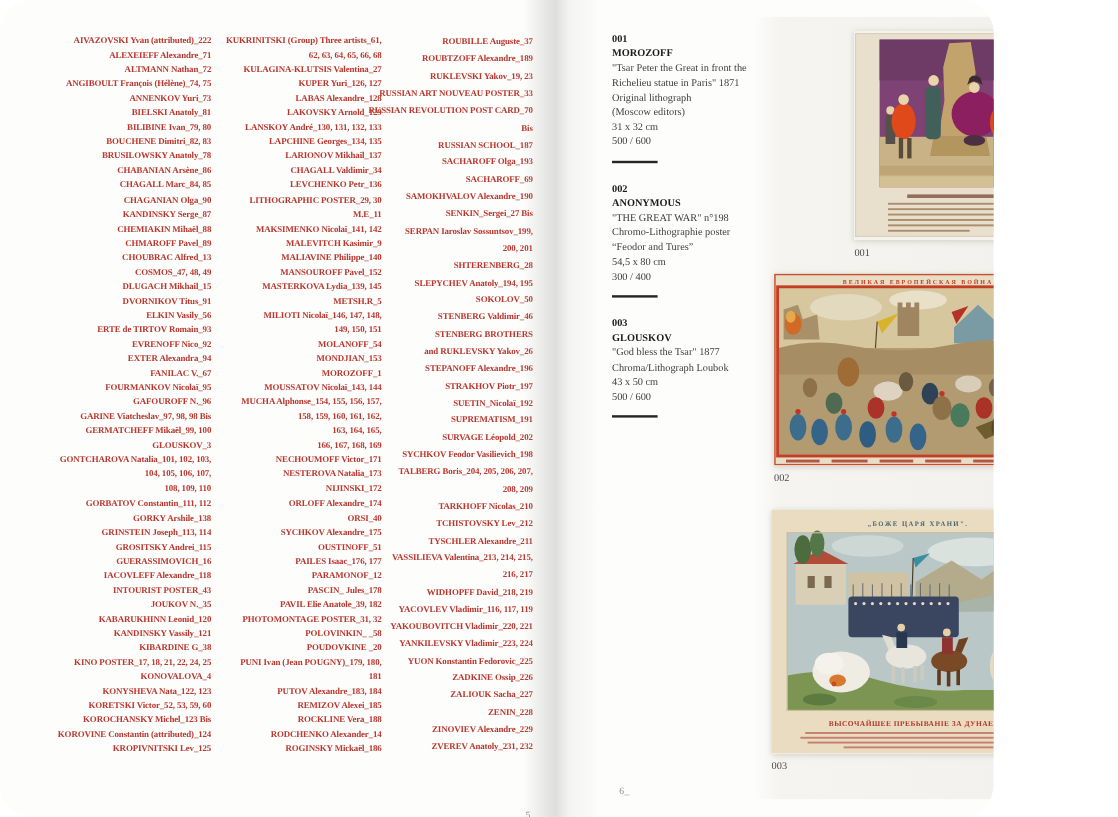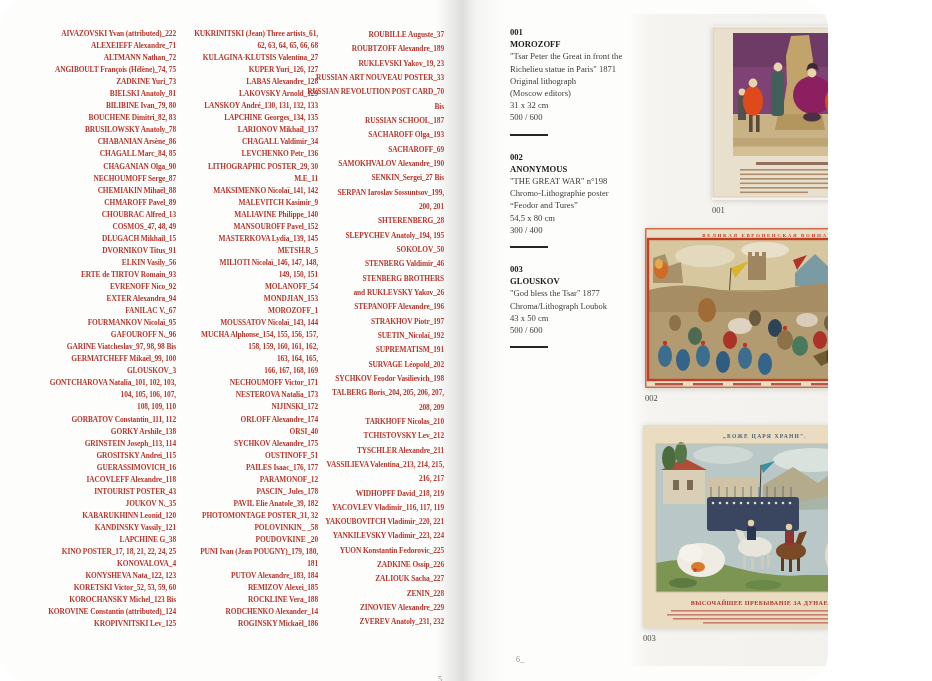--- a/index.html
+++ b/index.html
@@ -37,29 +37,29 @@
 <body>
 
 <div class="spread">
 
   <div>
     <div class="idx col1">
         <div>AIVAZOVSKI Yvan (attributed)_222</div>
         <div>ALEXEIEFF Alexandre_71</div>
         <div>ALTMANN Nathan_72</div>
         <div>ANGIBOULT François (Hélène)_74, 75</div>
-        <div>ZADKINE Yuri_73</div>
+        <div>ANNENKOV Yuri_73</div>
         <div>BIELSKI Anatoly_81</div>
         <div>BILIBINE Ivan_79, 80</div>
         <div>BOUCHENE Dimitri_82, 83</div>
         <div>BRUSILOWSKY Anatoly_78</div>
         <div>CHABANIAN Arsène_86</div>
         <div>CHAGALL Marc_84, 85</div>
         <div>CHAGANIAN Olga_90</div>
-        <div>NECHOUMOFF Serge_87</div>
+        <div>KANDINSKY Serge_87</div>
         <div>CHEMIAKIN Mihaël_88</div>
         <div>CHMAROFF Pavel_89</div>
         <div>CHOUBRAC Alfred_13</div>
         <div>COSMOS_47, 48, 49</div>
         <div>DLUGACH Mikhail_15</div>
         <div>DVORNIKOV Titus_91</div>
         <div>ELKIN Vasily_56</div>
         <div>ERTE de TIRTOV Romain_93</div>
         <div>EVRENOFF Nico_92</div>
         <div>EXTER Alexandra_94</div>
@@ -75,31 +75,31 @@
         <div>GORBATOV Constantin_111, 112</div>
         <div>GORKY Arshile_138</div>
         <div>GRINSTEIN Joseph_113, 114</div>
         <div>GROSITSKY Andrei_115</div>
         <div>GUERASSIMOVICH_16</div>
         <div>IACOVLEFF Alexandre_118</div>
         <div>INTOURIST POSTER_43</div>
         <div>JOUKOV N._35</div>
         <div>KABARUKHINN Leonid_120</div>
         <div>KANDINSKY Vassily_121</div>
-        <div>LAPCHINE G_38</div>
+        <div>KIBARDINE G_38</div>
         <div>KINO POSTER_17, 18, 21, 22, 24, 25</div>
         <div>KONOVALOVA_4</div>
         <div>KONYSHEVA Nata_122, 123</div>
         <div>KORETSKI Victor_52, 53, 59, 60</div>
         <div>KOROCHANSKY Michel_123 Bis</div>
         <div>KOROVINE Constantin (attributed)_124</div>
         <div>KROPIVNITSKI Lev_125</div>
       </div>
     <div class="idx col2">
-        <div>KUKRINITSKI (Jean) Three artists_61,</div>
+        <div>KUKRINITSKI (Group) Three artists_61,</div>
         <div>62, 63, 64, 65, 66, 68</div>
         <div>KULAGINA-KLUTSIS Valentina_27</div>
         <div>KUPER Yuri_126, 127</div>
         <div>LABAS Alexandre_128</div>
         <div>LAKOVSKY Arnold_129</div>
         <div>LANSKOY André_130, 131, 132, 133</div>
         <div>LAPCHINE Georges_134, 135</div>
         <div>LARIONOV Mikhaïl_137</div>
         <div>CHAGALL Valdimir_34</div>
         <div>LEVCHENKO Petr_136</div>

